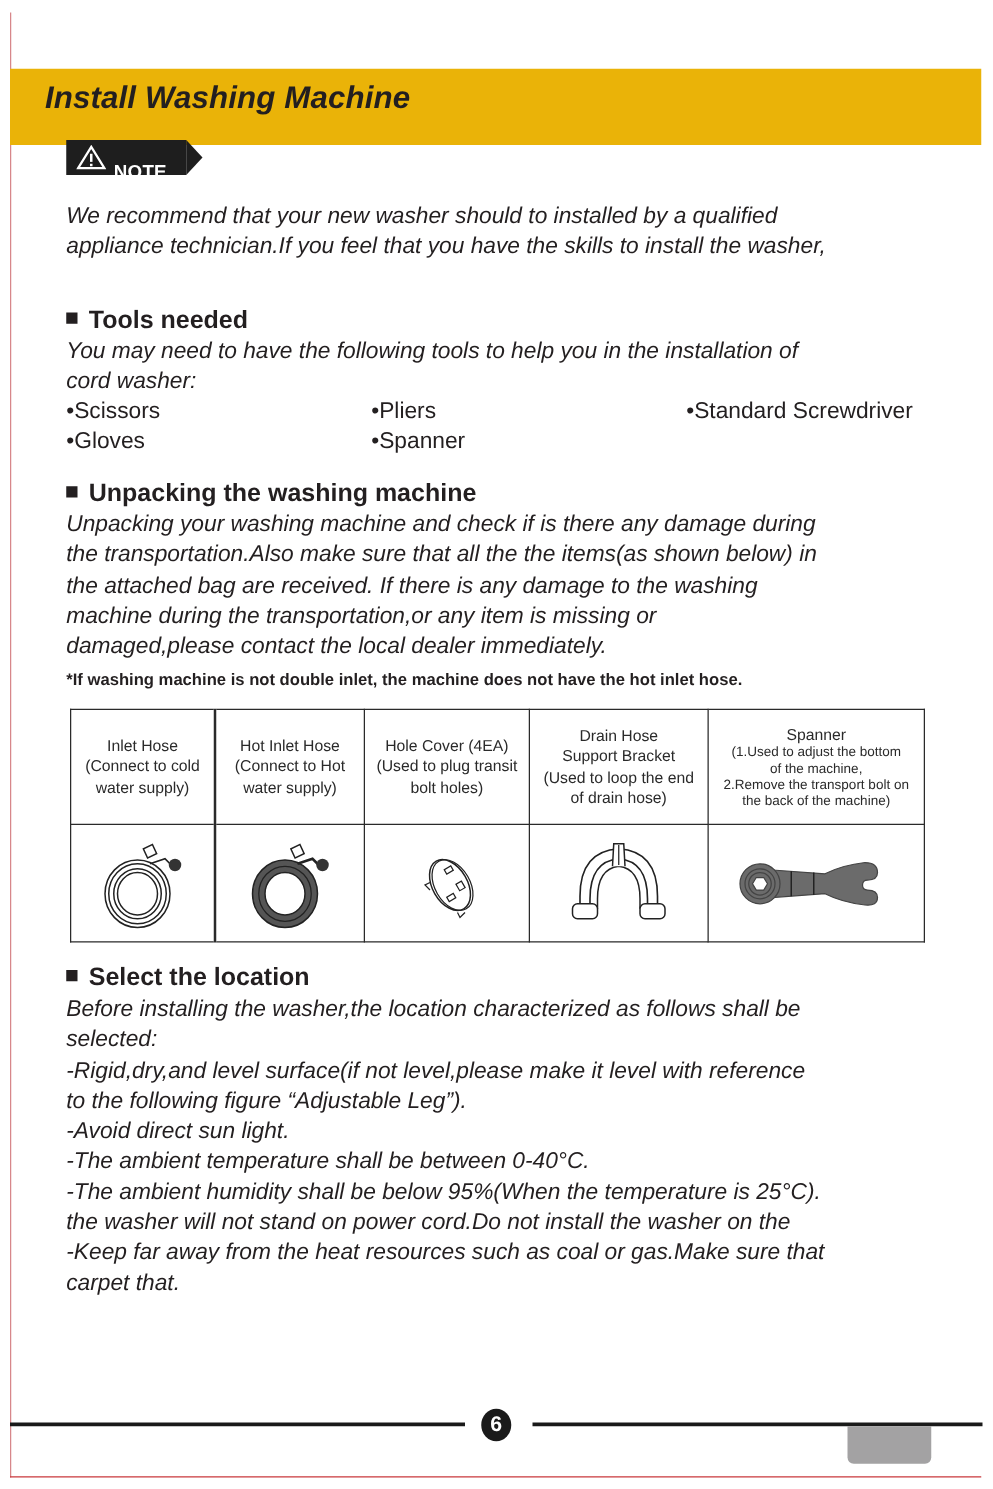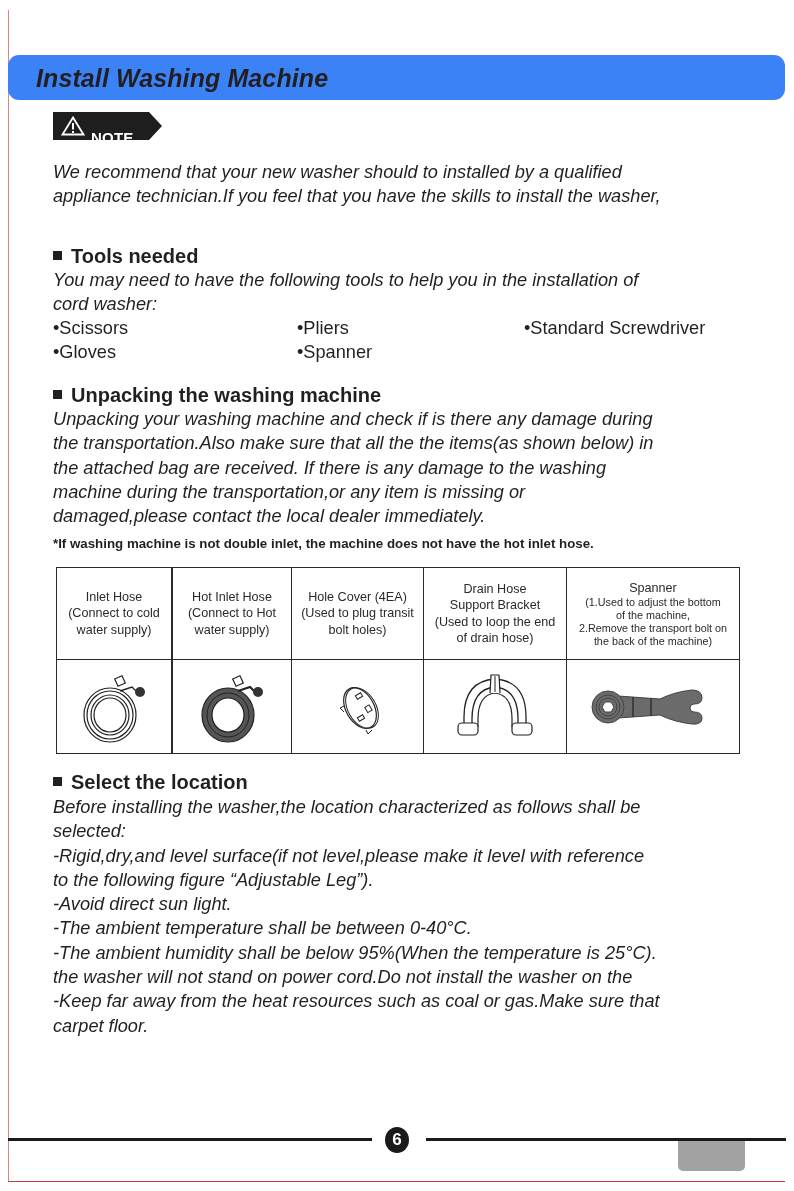--- a/index.html
+++ b/index.html
@@ -2,21 +2,21 @@
 <html><head>
   <meta charset="utf-8">
   <style>
     html, body { margin: 0; padding: 0; background: #ffffff; }
     body { width: 794px; height: 1191px; position: relative; overflow: hidden;
            font-family: "Liberation Sans", sans-serif; color: #231f20; }
 
     .page-border-left { position: absolute; left: 8px; top: 10px; width: 1px; height: 1172px; background: #d7878a; }
     .page-border-bottom { position: absolute; left: 8px; top: 1181px; width: 777px; height: 1px; background: #c9383c; }
 
-    .header-bar { position: absolute; left: 8px; top: 55px; width: 777px; height: 45px; background: #3b82f6; border-radius: 11px; }
+    .header-bar { position: absolute; left: 8px; top: 55px; width: 777px; height: 61px; background: #eab308; }
     .header-title { position: absolute; left: 28px; top: 9px; margin: 0; font-size: 25px; font-weight: bold; font-style: italic; color: #231f20; letter-spacing: 0.1px; }
 
     .note-badge { position: absolute; left: 53px; top: 112px; height: 28px; width: 110px; }
     .note-badge .bg { position: absolute; left: 0; top: 0; width: 96px; height: 28px; background: #1e1e1e; }
     .note-badge .arrow { position: absolute; left: 96px; top: 0; width: 0; height: 0;
        border-top: 14px solid transparent; border-bottom: 14px solid transparent; border-left: 13px solid #1e1e1e; }
     .note-badge .warn { position: absolute; left: 8px; top: 4px; width: 24px; height: 20px; }
     .note-badge .label { position: absolute; left: 38px; top: 6px; color: #fff; font-weight: bold; font-size: 15px; letter-spacing: 0.2px; margin-top: 11px; }
 
     .para { position: absolute; left: 53px; font-size: 18.2px; line-height: 24.3px; margin: 0; color: #231f20; }
@@ -76,21 +76,21 @@
 
 <h2 class="section-heading" style="top:245px;">
   <span class="sq"></span><span>Tools needed</span>
 </h2>
 <div class="para" style="top:268px;">
   <div>You may need to have the following tools to help you in the installation of</div>
   <div>cord washer:</div>
 </div>
 <span class="tools-row" style="left:53px; top:318px;">•Scissors</span>
 <span class="tools-row" style="left:297px; top:318px;">•Pliers</span>
-<span class="tools-row" style="left:524px; top:318px;text-align:right;">•Standard Screwdriver</span>
+<span class="tools-row" style="left:549px; top:318px;text-align:right;">•Standard Screwdriver</span>
 <span class="tools-row" style="left:53px; top:342px;">•Gloves</span>
 <span class="tools-row" style="left:297px; top:342px;">•Spanner</span>
 
 <h2 class="section-heading" style="top:384px;">
   <span class="sq"></span><span>Unpacking the washing machine</span>
 </h2>
 <div class="para" style="top:407px;">
   <div>Unpacking your washing machine and check if is there any damage during</div>
   <div>the transportation.Also make sure that all the the items(as shown below) in</div>
   <div>the attached bag are received. If there is any damage to the washing</div>
@@ -196,19 +196,19 @@
 <div class="para" style="top:795px;">
   <div>Before installing the washer,the location characterized as follows shall be</div>
   <div>selected:</div>
   <div>-Rigid,dry,and level surface(if not level,please make it level with reference</div>
   <div>to the following figure “Adjustable Leg”).</div>
   <div>-Avoid direct sun light.</div>
   <div>-The ambient temperature shall be between 0-40°C.</div>
   <div>-The ambient humidity shall be below 95%(When the temperature is 25°C).</div>
   <div>the washer will not stand on power cord.Do not install the washer on the</div>
   <div>-Keep far away from the heat resources such as coal or gas.Make sure that</div>
-  <div>carpet floor.</div>
+  <div>carpet that.</div>
 </div>
 
 <div class="footer-line-left"></div>
 <div class="page-number">6</div>
 <div class="footer-line-right"></div>
 <div class="footer-tab"></div>
 
 </body></html>

